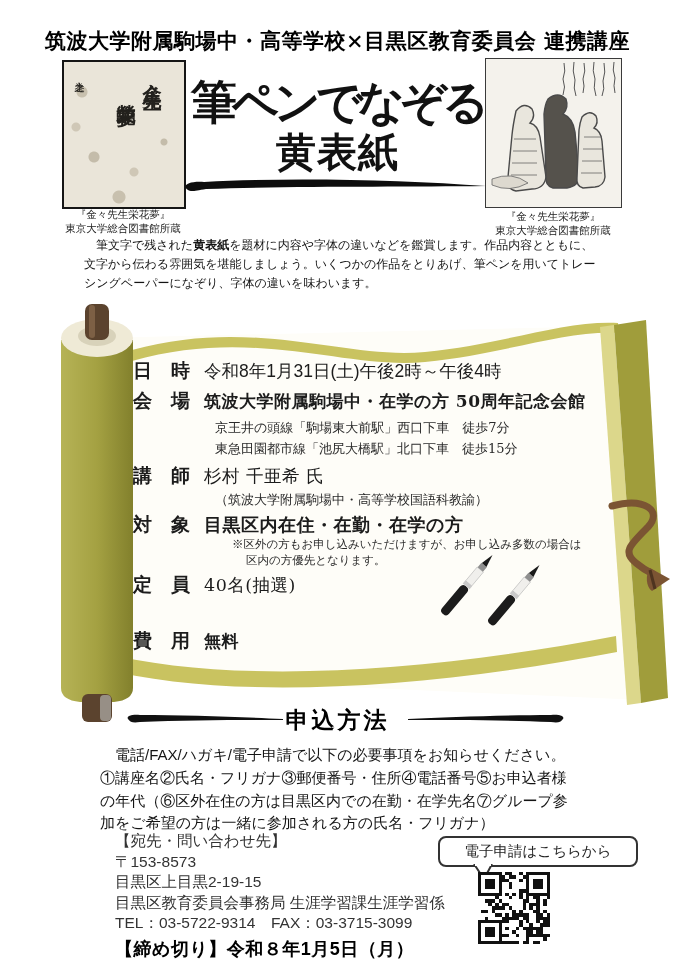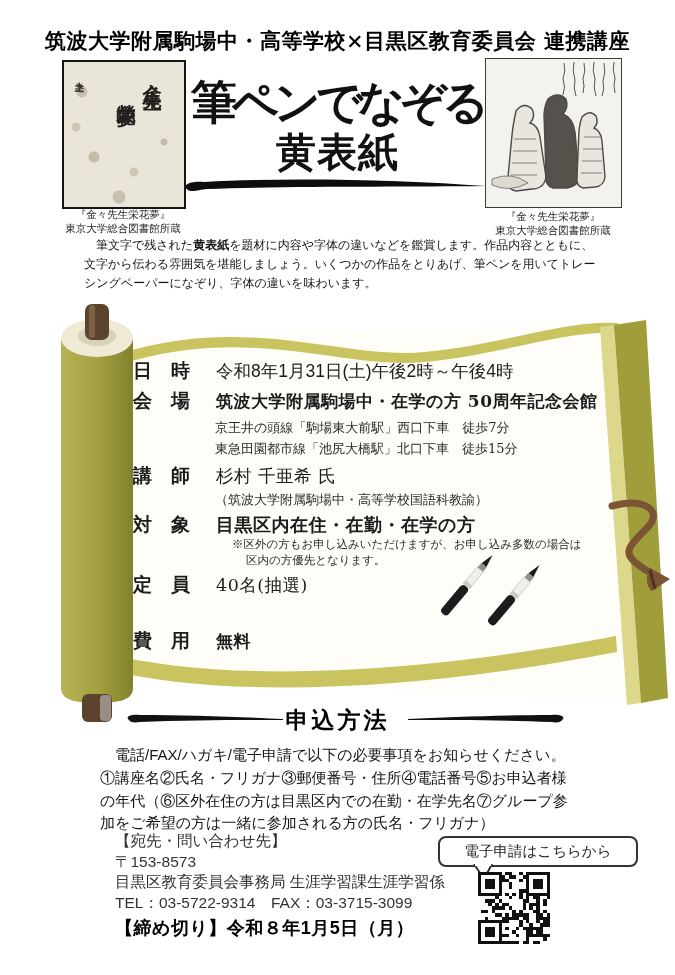--- a/index.html
+++ b/index.html
@@ -30,21 +30,21 @@
   .t1{top:78px;left:0;width:675px;text-align:center;font-family:"DejaVu Serif","Liberation Serif",serif;
       font-weight:bold;font-size:46px;letter-spacing:-5px;line-height:1.05;}
   .t2{top:131px;left:0;width:675px;text-align:center;font-family:"DejaVu Serif","Liberation Serif",serif;
       font-weight:bold;font-size:40px;letter-spacing:1px;line-height:1.05;}
   .intro{top:236px;left:84px;width:512px;font-size:12px;line-height:1.57;color:#141414;}
   .intro b{font-weight:bold;}
   
   .scroll{top:300px;left:0;width:675px;height:440px;}
   .srow{position:absolute;white-space:nowrap;}
   .slabel{display:inline-block;font-weight:bold;font-size:19px;color:#1c1c1c;letter-spacing:0;}
-  .sval{display:inline-block;margin-left:26px;font-size:17.5px;color:#1c1c1c;}
+  .sval{display:inline-block;margin-left:14px;font-size:17.5px;color:#1c1c1c;}
   .v-sans{font-family:"Liberation Sans",sans-serif;}
   .v-serif{font-family:"DejaVu Serif","Liberation Serif",serif;letter-spacing:0.5px;}
   .v-serif-b{font-family:"DejaVu Serif","Liberation Serif",serif;font-weight:bold;font-size:17px;letter-spacing:0.5px;}
   .snote{position:absolute;font-family:"DejaVu Serif","Liberation Serif",serif;font-size:13px;color:#2a2a2a;white-space:nowrap;}
   .snote-s{font-size:11.5px;}
   
   .aphead{top:705px;left:0;width:675px;text-align:center;font-weight:bold;font-size:23px;letter-spacing:3px;color:#000;}
   .apintro{top:744px;left:100px;width:480px;font-size:15px;line-height:1.5;color:#141414;text-indent:1em;}
   .apitems{top:767px;left:100px;width:480px;font-size:15px;line-height:1.5;color:#141414;}
   
@@ -191,20 +191,21 @@
     <g transform="translate(162,0) scale(-1,1)">
       <path d="M4,6 C0,3 5,0 15,1 C60,1 118,3 158,5 L158,6 C118,6 60,6 15,8 C8,9 5,8 4,6 Z" fill="#111"></path>
     </g>
   </svg>
   <div class="abs apintro">電話/FAX/ハガキ/電子申請で以下の必要事項をお知らせください。</div>
   <div class="abs apitems">①講座名②氏名・フリガナ③郵便番号・住所④電話番号⑤お申込者様の年代（⑥区外在住の方は目黒区内での在勤・在学先名⑦グループ参加をご希望の方は一緒に参加される方の氏名・フリガナ）</div>
 
   <div class="abs contact">
     <div>【宛先・問い合わせ先】</div>
     <div>〒153-8573</div>
+    <div>目黒区上目黒2-19-15</div>
     <div>目黒区教育委員会事務局 生涯学習課生涯学習係</div>
     <div>TEL：03-5722-9314　FAX：03-3715-3099</div>
     <div class="deadline">【締め切り】令和８年1月5日（月）</div>
   </div>
 
   <div class="abs bubble">電子申請はこちらから</div>
   <svg class="abs tail" width="26" height="18" viewBox="0 0 26 18">
     <path d="M4,0 L14,15 L22,0" fill="#fff" stroke="#333" stroke-width="2"></path>
     <rect x="5" y="0" width="16" height="2" fill="#fff"></rect>
   </svg>

